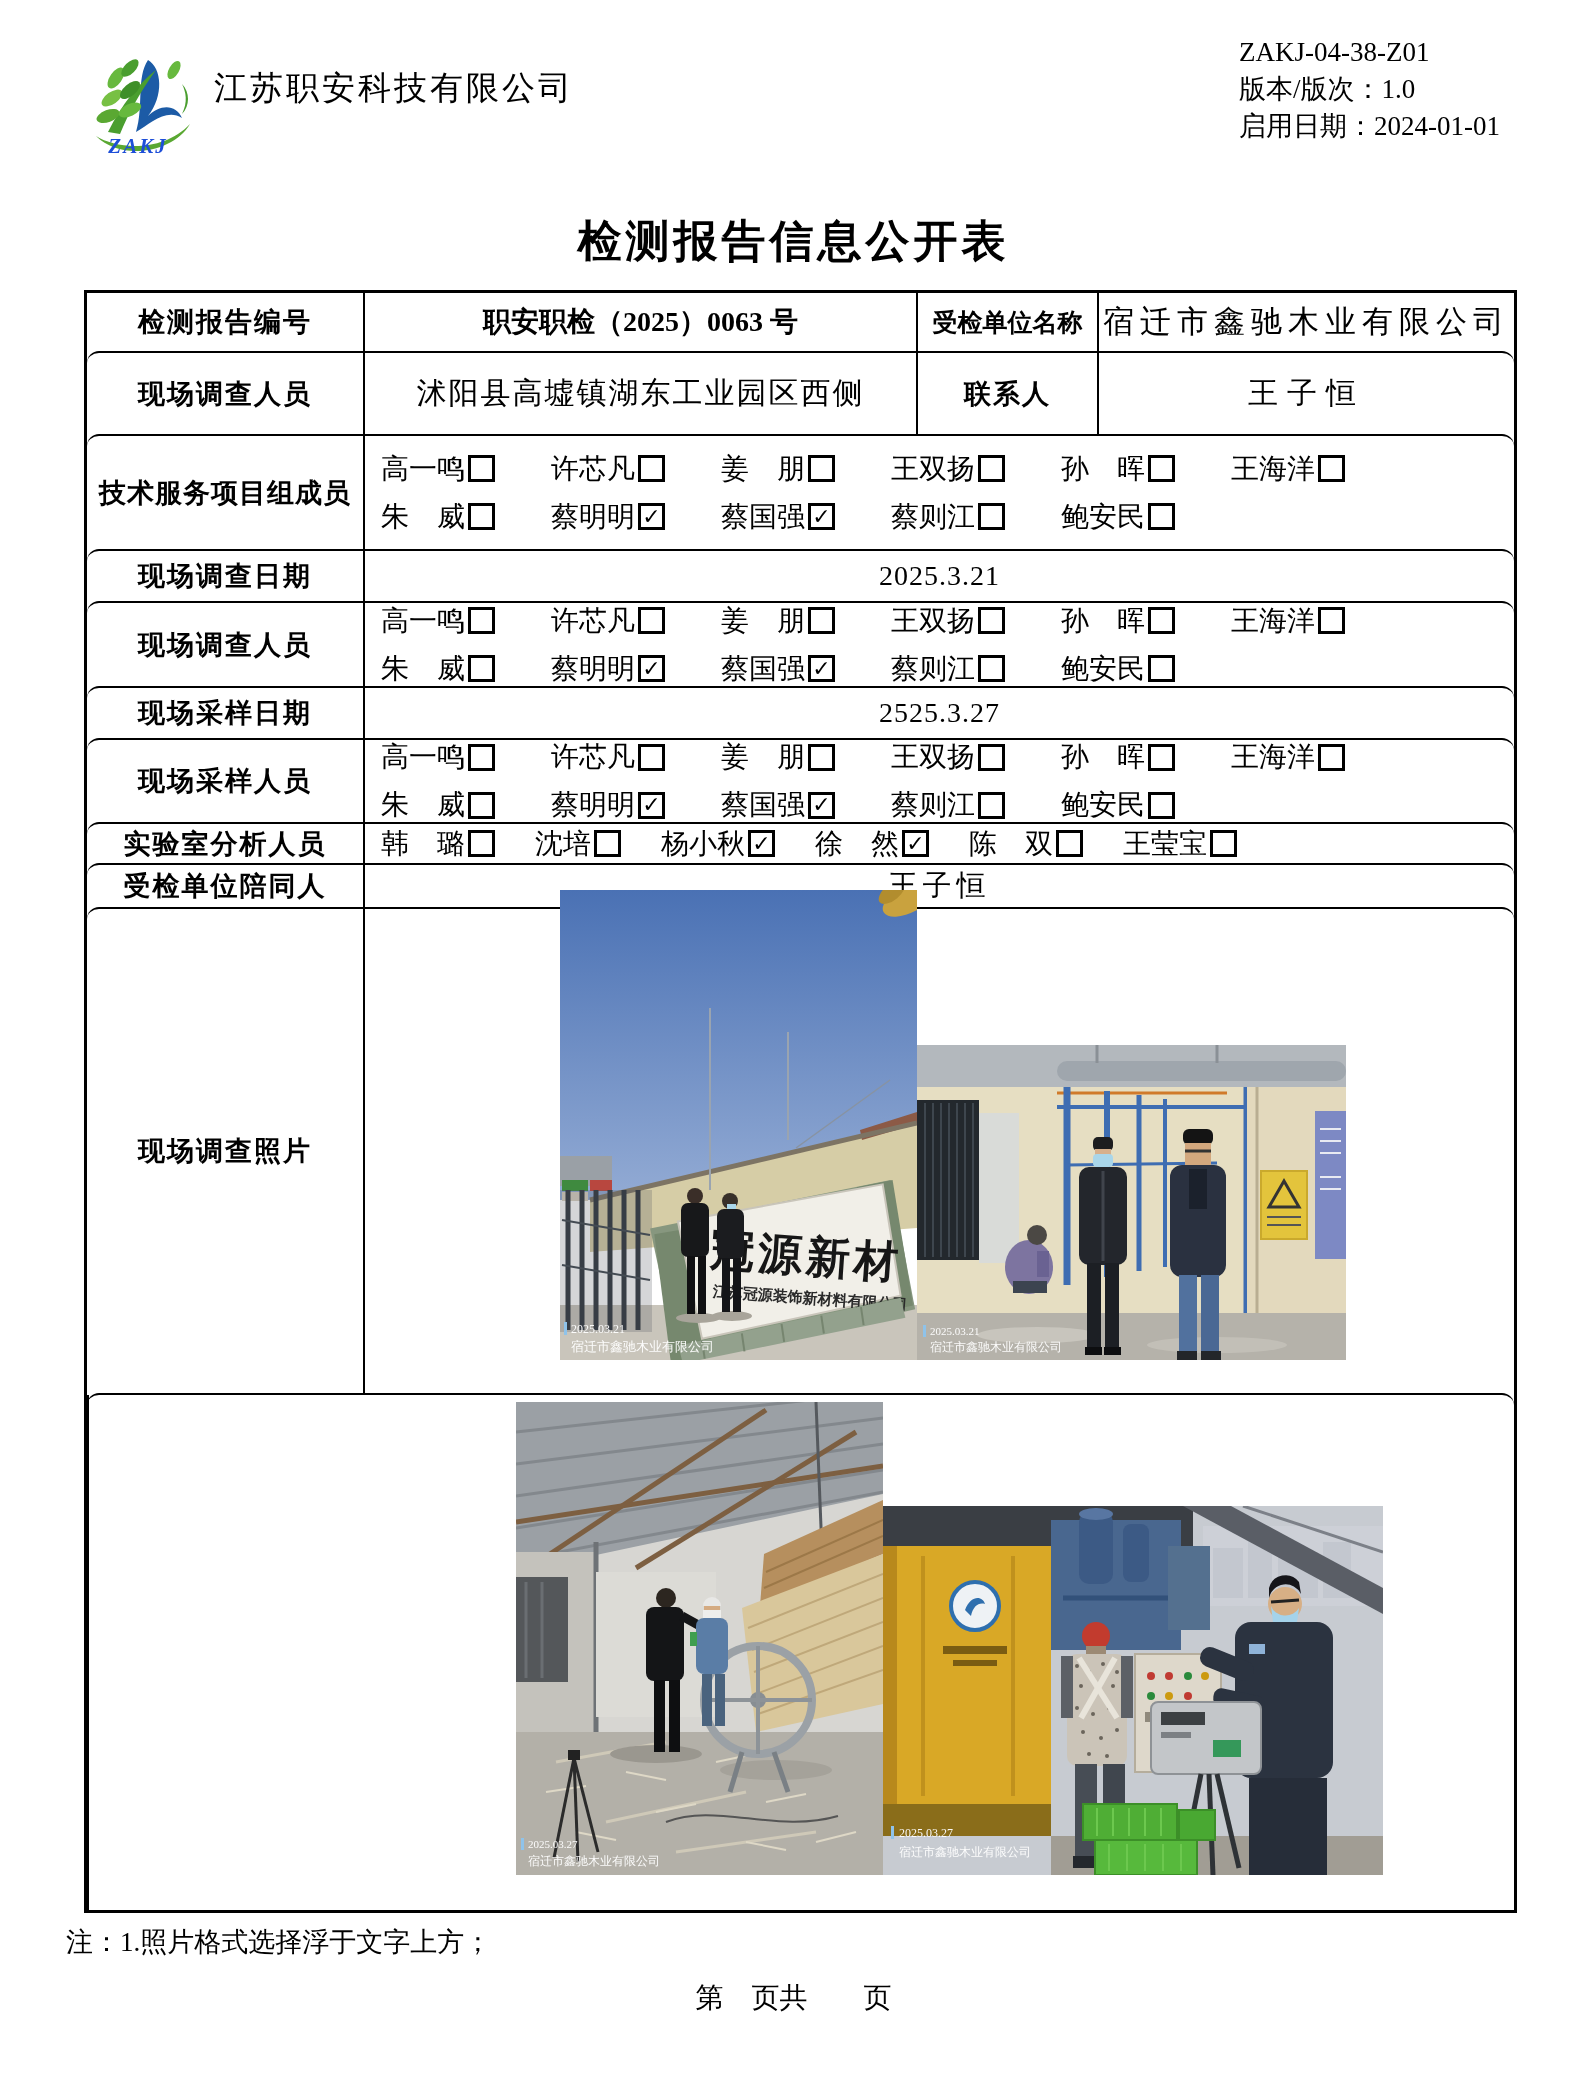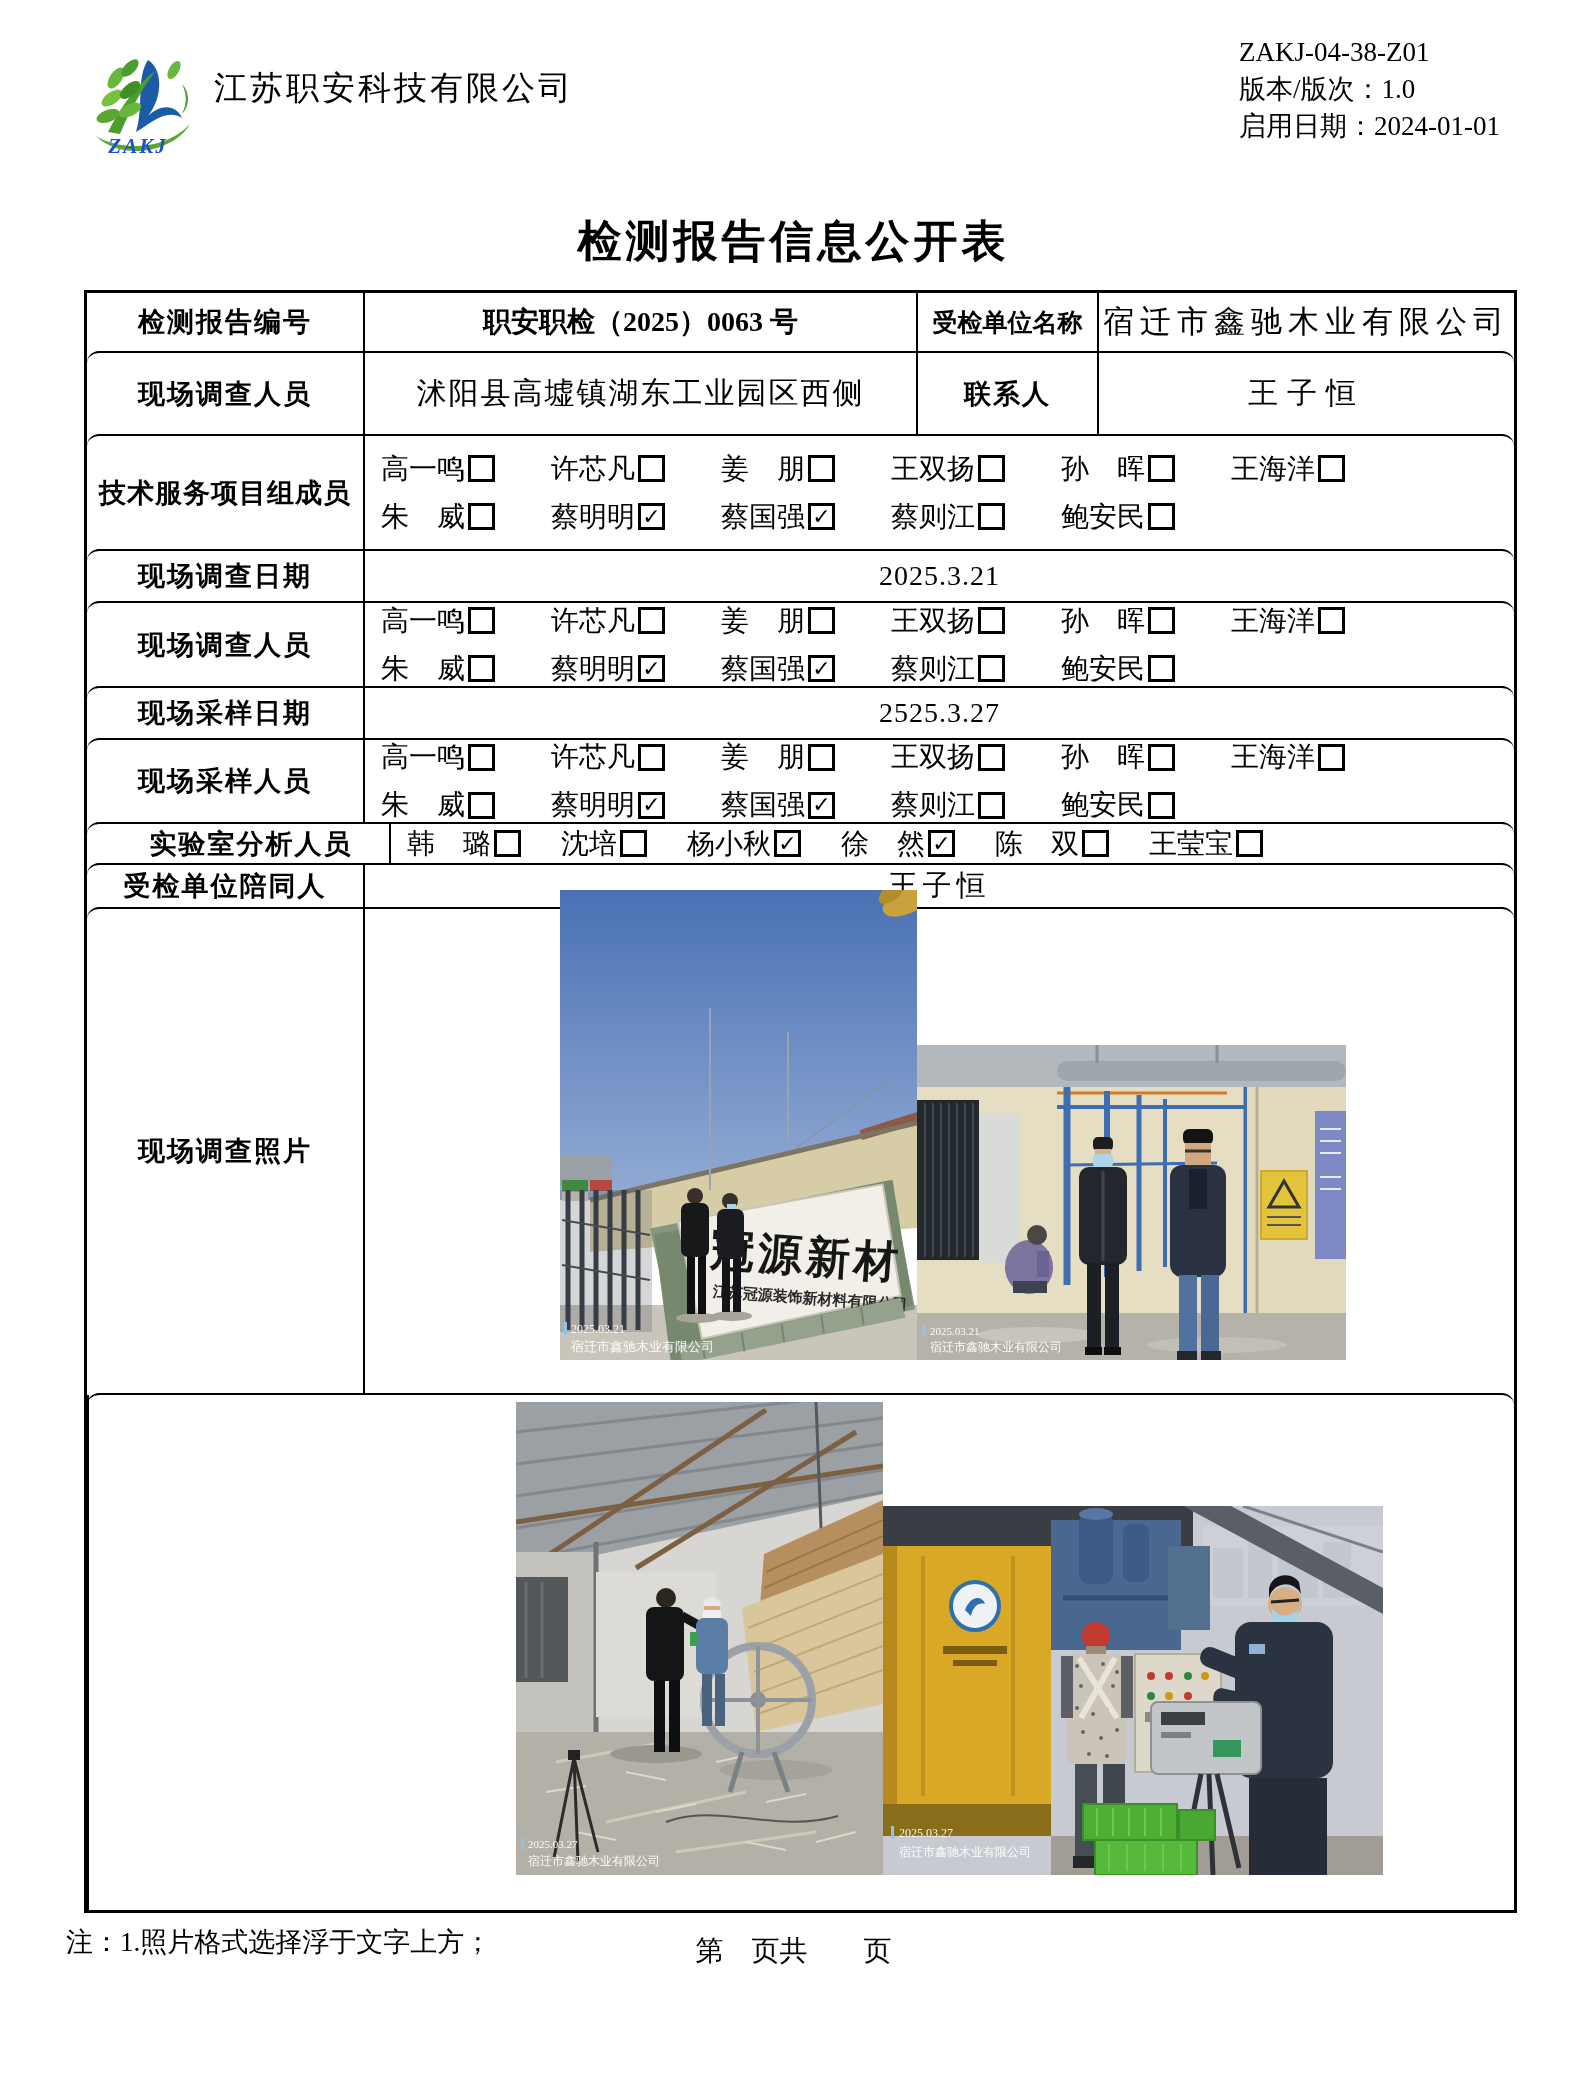--- a/index.html
+++ b/index.html
@@ -24,36 +24,36 @@
   .lbl.small{font-size:25px;letter-spacing:0;}
   .c2{width:553px;flex:none;}
   .c3{width:181px;flex:none;}
   .c4{flex:1;}
   .val-bold{font-weight:bold;font-size:28px;}
   .val-fs{font-size:31px;letter-spacing:6px;}
   .val-fs2{font-size:30px;letter-spacing:2px;}
   .val-name{font-size:30px;letter-spacing:9px;}
   .val-date{font-size:28px;letter-spacing:1px;}
   .h58{height:58px;} .h83{height:83px;} .h102{height:115px;} .h45{height:52px;}
-  .h85{height:85px;} .h84{height:84px;} .h41{height:41px;padding-left:26px;} .h44{height:44px;}
+  .h85{height:85px;} .h84{height:84px;} .h41{height:41px;} .h44{height:44px;}
   .h486{height:486px;} .h517{height:517px;}
   .names-cell{flex:1;display:flex;flex-direction:column;justify-content:center;
               align-items:flex-start;padding-left:16px;gap:10px;}
   .names-line{display:flex;gap:56px;font-size:28px;align-items:center;}
   .names-line.lab{gap:40px;}
   .entry{display:inline-flex;align-items:center;}
   .nm{display:inline-block;}
   .cb{width:21px;height:21px;border:3px solid #000;display:inline-flex;align-items:center;
       justify-content:center;font-size:22px;font-weight:bold;line-height:1;margin-left:3px;
       font-family:"DejaVu Sans",sans-serif;}
   
   .photo{position:absolute;}
   
   .note{position:absolute;left:66px;top:1924px;font-size:27px;}
-  .footer{position:absolute;left:0;top:1932px;width:100%;text-align:center;font-size:28px;}
+  .footer{position:absolute;left:0;top:1979px;width:100%;text-align:center;font-size:28px;}
 </style>
 </head>
 <body>
 
 <div class="page">
 
   <svg class="logo-wrap" viewBox="0 0 130 128" xmlns="http://www.w3.org/2000/svg">
     <path d="M18 96 C40 110 86 112 112 84 C96 112 44 122 18 96 Z" fill="#5aa832"></path>
     <path d="M70 20 C84 28 86 56 70 76 C82 64 98 64 104 78 C88 68 72 84 58 92 C66 66 58 38 70 20 Z" fill="#1c5ba6"></path>
     <path d="M30 92 C44 64 60 44 78 30 C62 52 50 74 42 94 Z" fill="#4a9e2f"></path>

